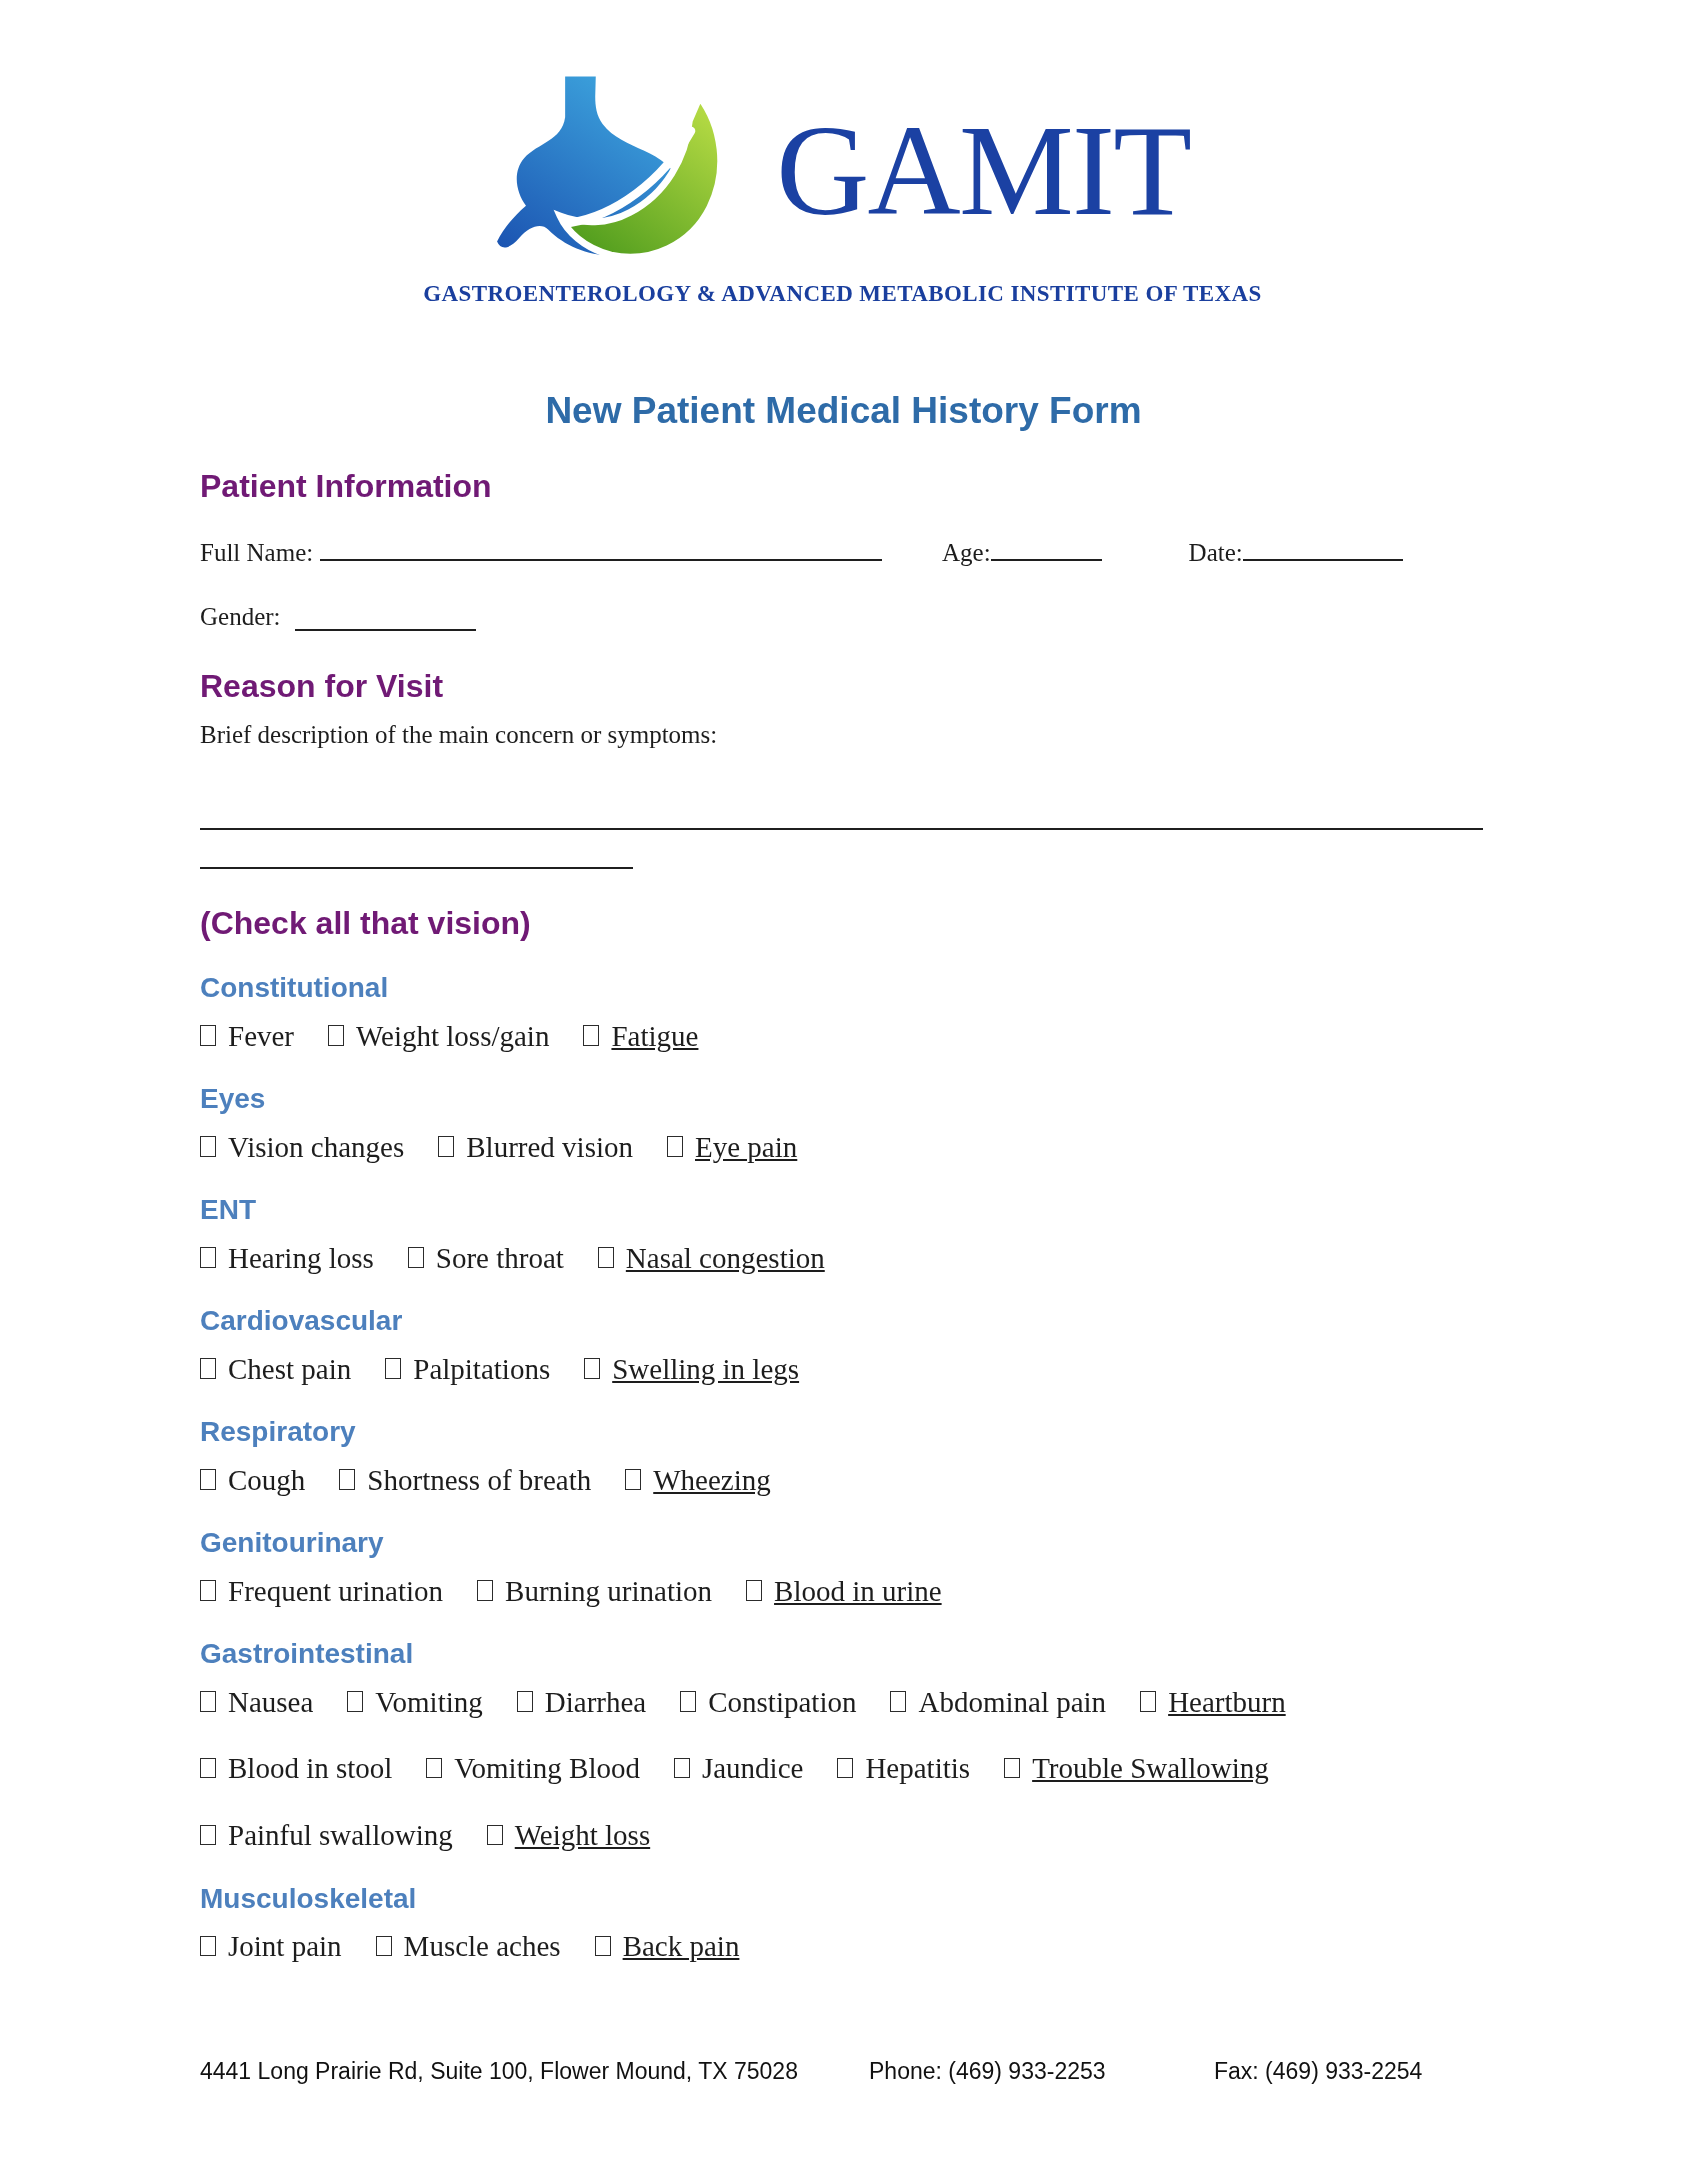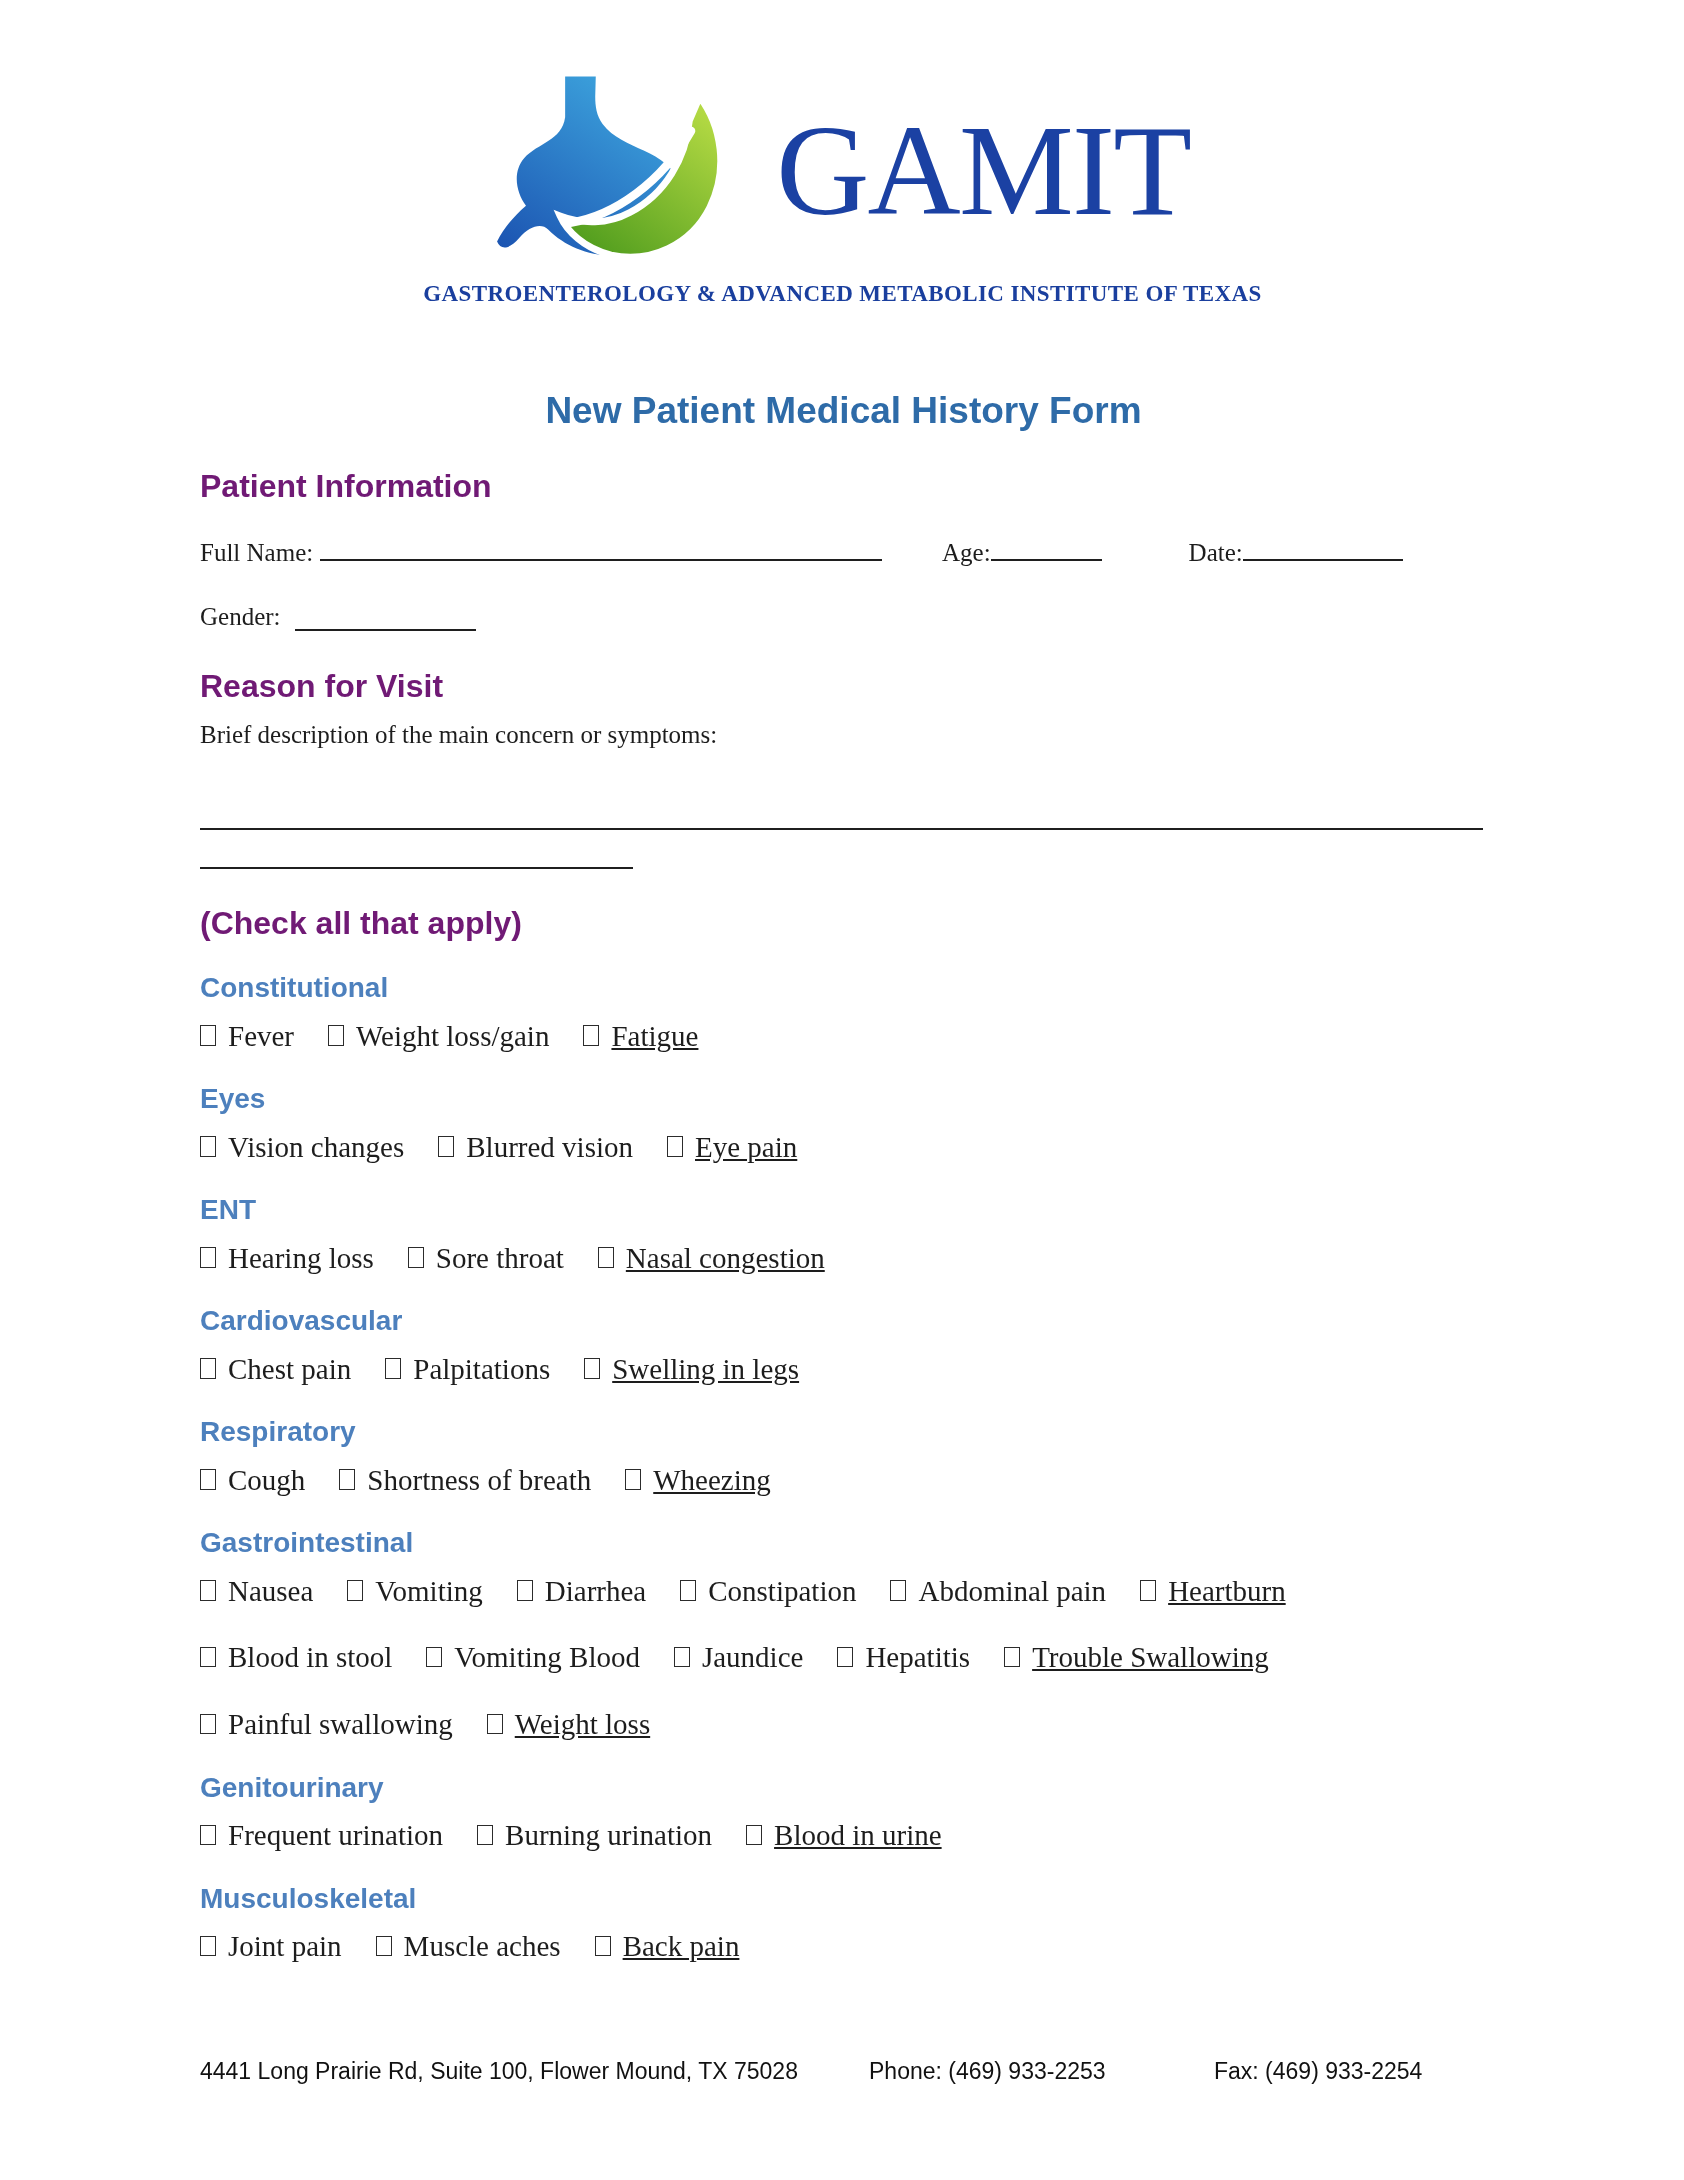--- a/index.html
+++ b/index.html
@@ -171,21 +171,21 @@
     <div class="body-row gender-row">
       <span class="label">Gender:</span>
       <span class="uline u-gender"></span>
     </div>
 
     <h2 class="heading">Reason for Visit</h2>
     <div class="body-row prompt-row">Brief description of the main concern or symptoms:</div>
     <div class="write-line line-1"></div>
     <div class="write-line line-2"></div>
 
-    <h2 class="heading">(Check all that apply)</h2>
+    <h2 class="heading">(Check all that vision)</h2>
 
     <div>
         <section>
           <h3 class="subhead">Constitutional</h3>
           <div class="check-row"><span class="check-item">
               <span class="checkbox"></span>
               <span class="check-label">Fever</span>
             </span><span class="check-item">
               <span class="checkbox"></span>
               <span class="check-label">Weight loss/gain</span>
@@ -240,20 +240,33 @@
               <span class="check-label">Cough</span>
             </span><span class="check-item">
               <span class="checkbox"></span>
               <span class="check-label">Shortness of breath</span>
             </span><span class="check-item">
               <span class="checkbox"></span>
               <span class="check-label">Wheezing</span>
             </span></div>
         </section>
         <section>
+          <h3 class="subhead">Genitourinary</h3>
+          <div class="check-row"><span class="check-item">
+              <span class="checkbox"></span>
+              <span class="check-label">Frequent urination</span>
+            </span><span class="check-item">
+              <span class="checkbox"></span>
+              <span class="check-label">Burning urination</span>
+            </span><span class="check-item">
+              <span class="checkbox"></span>
+              <span class="check-label">Blood in urine</span>
+            </span></div>
+        </section>
+        <section>
           <h3 class="subhead">Gastrointestinal</h3>
           <div class="check-row"><span class="check-item">
               <span class="checkbox"></span>
               <span class="check-label">Nausea</span>
             </span><span class="check-item">
               <span class="checkbox"></span>
               <span class="check-label">Vomiting</span>
             </span><span class="check-item">
               <span class="checkbox"></span>
               <span class="check-label">Diarrhea</span>
@@ -282,33 +295,20 @@
             </span><span class="check-item">
               <span class="checkbox"></span>
               <span class="check-label">Trouble Swallowing</span>
             </span></div>
           <div class="check-row"><span class="check-item">
               <span class="checkbox"></span>
               <span class="check-label">Painful swallowing</span>
             </span><span class="check-item">
               <span class="checkbox"></span>
               <span class="check-label">Weight loss</span>
-            </span></div>
-        </section>
-        <section>
-          <h3 class="subhead">Genitourinary</h3>
-          <div class="check-row"><span class="check-item">
-              <span class="checkbox"></span>
-              <span class="check-label">Frequent urination</span>
-            </span><span class="check-item">
-              <span class="checkbox"></span>
-              <span class="check-label">Burning urination</span>
-            </span><span class="check-item">
-              <span class="checkbox"></span>
-              <span class="check-label">Blood in urine</span>
             </span></div>
         </section>
         <section>
           <h3 class="subhead">Musculoskeletal</h3>
           <div class="check-row"><span class="check-item">
               <span class="checkbox"></span>
               <span class="check-label">Joint pain</span>
             </span><span class="check-item">
               <span class="checkbox"></span>
               <span class="check-label">Muscle aches</span>

